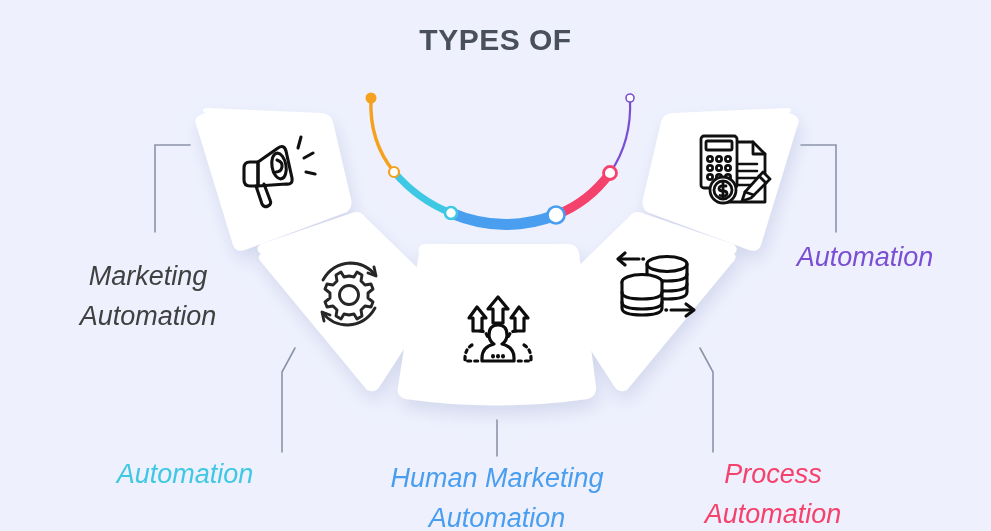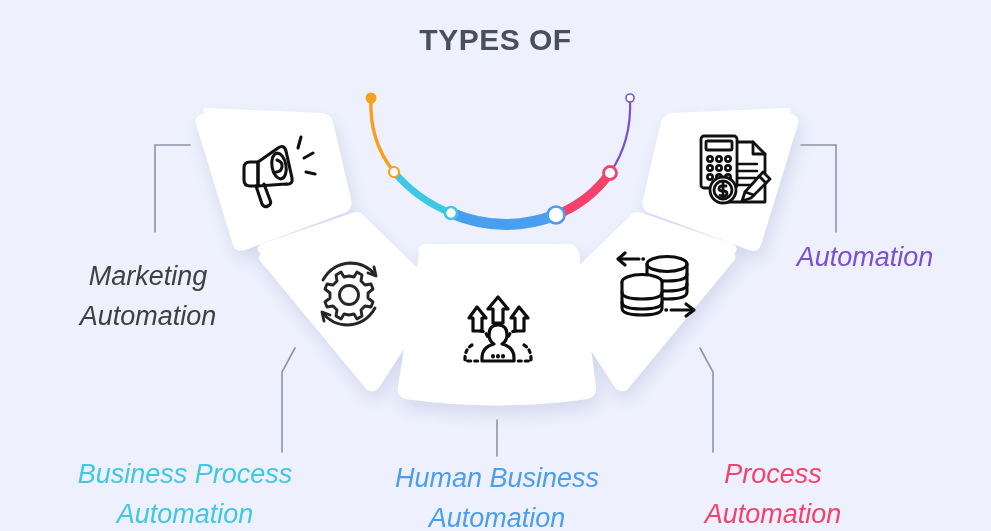--- a/index.html
+++ b/index.html
@@ -252,26 +252,25 @@
       </g>
     </svg>
   </div>
 
   <div class="label" style="left:28px; top:246px; width:240px; color:#404040;margin-top:10px;">
     <span class="l1">Marketing</span>
     <span class="l2">Automation</span>
   </div>
 
   <div class="label" style="left:35px; top:454px; width:300px; color:#3fc8e4;">
-    <span class="l1">Business Process</span>
     <span class="l2">Automation</span>
   </div>
 
   <div class="label" style="left:347px; top:458px; width:300px; color:#4a9ef0;">
-    <span class="l1">Human Business</span>
+    <span class="l1">Human Marketing</span>
     <span class="l2">Automation</span>
   </div>
 
   <div class="label" style="left:653px; top:454px; width:240px; color:#f5426c;">
     <span class="l1">Process</span>
     <span class="l2">Automation</span>
   </div>
 
   <div class="label" style="left:745px; top:237px; width:240px; color:#7a4fd4;">
     <span class="l2">Automation</span>

